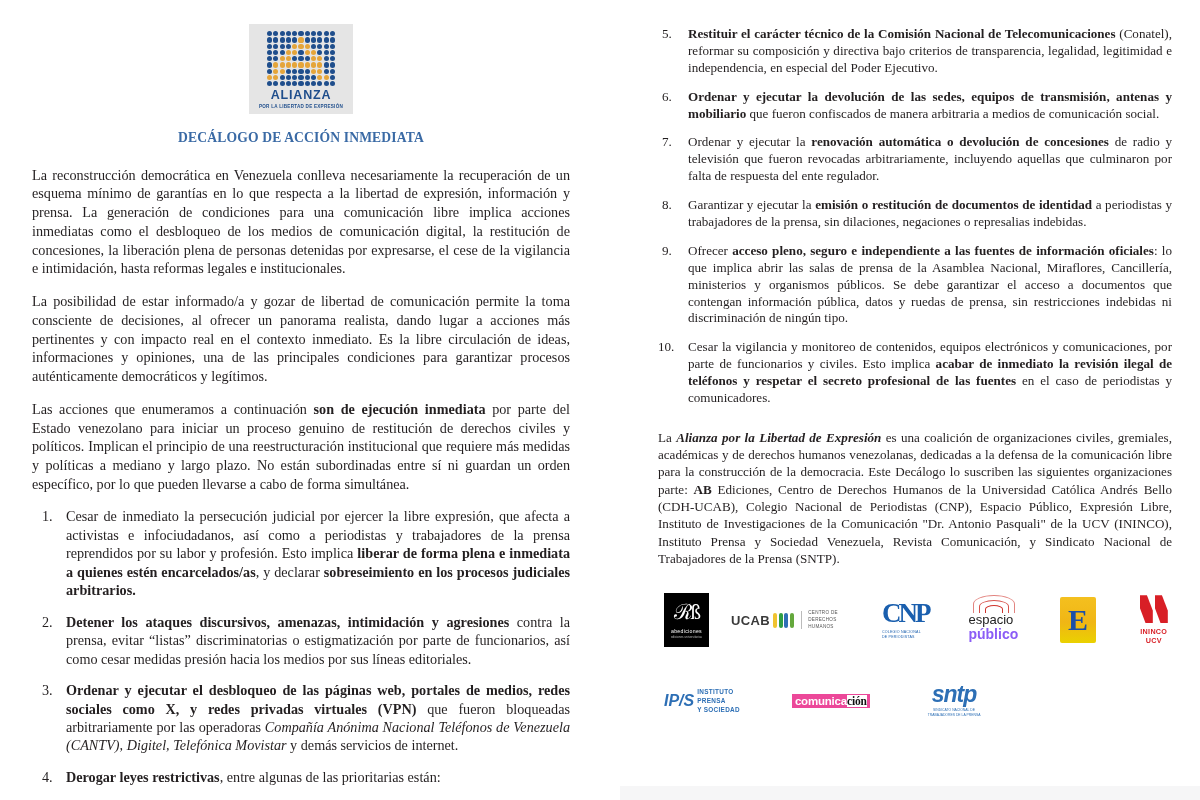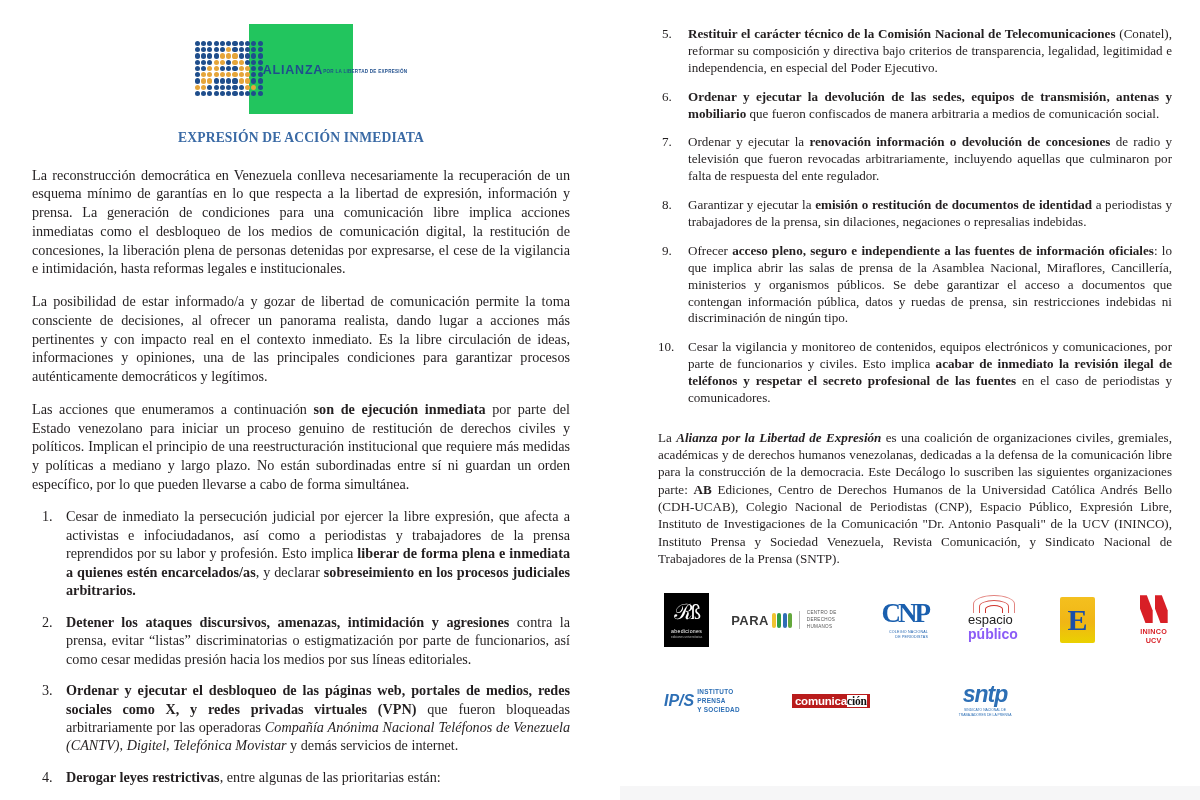--- a/index.html
+++ b/index.html
@@ -45,22 +45,23 @@
 
   
   .logo-wrap {
     display: flex;
     justify-content: center;
     margin-bottom: 14px;
   }
   .alianza-logo {
     width: 104px;
     height: 90px;
-    background: #22c55e;
+    background: #e5e5e5;
     display: flex;
+    flex-direction: column;
     align-items: center;
     justify-content: center;
     padding-top: 2px;
     box-sizing: border-box;
   }
   .dot-grid {
     display: grid;
     grid-template-columns: repeat(11, 5.2px);
     grid-auto-rows: 5.2px;
     gap: 1.1px;
@@ -209,21 +210,21 @@
   }
   .lg-ucab .divider {
     width:1px; height:18px; background:#bbb; margin:0 7px;
   }
   .lg-ucab .cdh {
     font-family: "Liberation Sans", sans-serif;
     font-size: 4.6px; color:#555; line-height:1.5; letter-spacing:0.3px;
   }
 
   
-  .lg-cnp { margin-left: 44px; text-align:right; }
+  .lg-cnp { margin-left: 44px; text-align:left; }
   .lg-cnp .glyph {
     font-family: "Liberation Serif", serif;
     font-weight: 700; font-size: 27px; color: #1a5fae; line-height: 1;
     letter-spacing: -3px;
   }
   .lg-cnp .cap {
     font-family: "Liberation Sans", sans-serif;
     font-size: 3.6px; color: #1a5fae; letter-spacing:0.2px; line-height:1.45; margin-top:3px;
   }
 
@@ -274,32 +275,32 @@
   .lg-ipys .mk {
     font-family:"Liberation Sans", sans-serif; font-weight:700; font-size:16px;
     color:#2d6fb5; font-style:italic; line-height:1;
   }
   .lg-ipys .tx {
     font-family:"Liberation Sans", sans-serif; font-weight:700; font-size:6.4px;
     color:#2d6fb5; line-height:1.45; margin-left:3px; letter-spacing:0.3px;
   }
 
   
-  .lg-com { margin-left: 52px; display:flex; align-items:center; background:#b91c1c; padding:1px 3px; }
+  .lg-com { margin-left: 52px; display:flex; align-items:center; background:#ec4899; padding:1px 3px; }
   .lg-com .w1 {
     font-family:"Liberation Sans", sans-serif; font-weight:700; font-size:11.5px;
     color:#fff; letter-spacing:-0.2px;
   }
   .lg-com .w2 {
     font-family:Liberation Serif, serif; font-weight:700; font-size:11.5px;
     color:#fff; background:#fff; color:#111; letter-spacing:-0.2px;
   }
 
   
-  .lg-sntp { margin-left: 89px; text-align:center; }
+  .lg-sntp { margin-left: 58px; text-align:center; }
   .lg-sntp .mk {
     font-family:"Liberation Sans", sans-serif; font-weight:700; font-style:italic;
     font-size:23px; color:#2d6fb5; line-height:1; letter-spacing:-1px;
   }
   .lg-sntp .cap {
     font-family:"Liberation Sans", sans-serif; font-size:3.4px; color:#2d6fb5;
     line-height:1.5; margin-top:2px;
   }
 </style>
 </head>
@@ -411,21 +412,21 @@
             <i></i>
             <i></i>
             <i></i>
           </div>
         <div class="logo-word">ALIANZA</div>
         <div class="logo-sub">POR LA LIBERTAD DE EXPRESIÓN</div>
       </div>
     </div>
 
     <h1 class="doc-title">
-      <span class="l1">EXPRESIÓN DE ACCIÓN INMEDIATA</span>
+      <span class="l1">DECÁLOGO DE ACCIÓN INMEDIATA</span>
     </h1>
 
     <p class="para">La reconstrucción democrática en Venezuela conlleva necesariamente la recuperación de un esquema mínimo de garantías en lo que respecta a la libertad de expresión, información y prensa. La generación de condiciones para una comunicación libre implica acciones inmediatas como el desbloqueo de los medios de comunicación digital, la restitución de concesiones, la liberación plena de personas detenidas por expresarse, el cese de la vigilancia e intimidación, hasta reformas legales e institucionales.</p>
     <p class="para">La posibilidad de estar informado/a y gozar de libertad de comunicación permite la toma consciente de decisiones, al ofrecer un panorama realista, dando lugar a acciones más pertinentes y con impacto real en el contexto inmediato. Es la libre circulación de ideas, informaciones y opiniones, una de las principales condiciones para garantizar procesos auténticamente democráticos y legítimos.</p>
     <p class="para"><span>Las acciones que enumeramos a continuación </span><b>son de ejecución inmediata</b><span> por parte del Estado venezolano para iniciar un proceso genuino de restitución de derechos civiles y políticos. Implican el principio de una reestructuración institucional que requiere más medidas y políticas a mediano y largo plazo. No están subordinadas entre sí ni guardan un orden específico, por lo que pueden llevarse a cabo de forma simultánea.</span></p>
 
     <ol class="acts">
       <li><span>Cesar de inmediato la persecución judicial por ejercer la libre expresión, que afecta a activistas e infociudadanos, así como a periodistas y trabajadores de la prensa reprendidos por su labor y profesión. Esto implica </span><b>liberar de forma plena e inmediata a quienes estén encarcelados/as</b><span>, y declarar </span><b>sobreseimiento en los procesos judiciales arbitrarios.</b></li>
 
       <li><b>Detener los ataques discursivos,  amenazas, intimidación y agresiones</b><span> contra la prensa, evitar “listas” discriminatorias o estigmatización por parte de funcionarios, así como cesar medidas presión hacia los medios por sus líneas editoriales.</span></li>
@@ -438,41 +439,41 @@
     </ol>
   </div>
 
   <div class="col-right">
 
     <ol class="acts" start="5" style="counter-reset: act 4;">
       <li><b>Restituir el carácter técnico de la Comisión Nacional de Telecomunicaciones</b><span> (Conatel), reformar su composición y directiva bajo criterios de transparencia, legalidad, legitimidad e independencia, en especial del Poder Ejecutivo.</span></li>
 
       <li><b>Ordenar y ejecutar la devolución de las sedes, equipos de transmisión, antenas y mobiliario</b><span> que fueron confiscados de manera arbitraria a medios de comunicación social.</span></li>
 
-      <li><span>Ordenar y ejecutar la </span><b>renovación información o devolución de concesiones</b><span> de radio y televisión que fueron revocadas arbitrariamente, incluyendo aquellas que culminaron por falta de respuesta del ente regulador.</span></li>
+      <li><span>Ordenar y ejecutar la </span><b>renovación automática o devolución de concesiones</b><span> de radio y televisión que fueron revocadas arbitrariamente, incluyendo aquellas que culminaron por falta de respuesta del ente regulador.</span></li>
 
       <li><span>Garantizar y ejecutar la </span><b>emisión o restitución de documentos de identidad</b><span> a periodistas y trabajadores de la prensa,  sin dilaciones, negaciones o represalias indebidas.</span></li>
 
       <li><span>Ofrecer </span><b>acceso pleno, seguro e independiente a las fuentes de información oficiales</b><span>: lo que implica abrir las salas de prensa de la Asamblea Nacional, Miraflores, Cancillería, ministerios y organismos públicos. Se debe garantizar el acceso a documentos que contengan información pública, datos y ruedas de prensa, sin restricciones indebidas ni discriminación de ningún tipo.</span></li>
 
       <li class="wide-num"><span>Cesar la vigilancia y monitoreo de contenidos, equipos electrónicos y comunicaciones, por parte de funcionarios y civiles. Esto implica </span><b>acabar de inmediato la revisión ilegal de teléfonos y respetar el secreto profesional de las fuentes</b><span> en el caso de periodistas y comunicadores.</span></li>
     </ol>
 
     <p class="closing"><span>La </span><i><b>Alianza por la Libertad de Expresión</b></i><span> es una coalición de organizaciones civiles, gremiales, académicas y de derechos humanos venezolanas, dedicadas a la defensa de la comunicación libre para la construcción de la democracia. Este Decálogo lo suscriben las siguientes organizaciones parte: </span><b>AB</b><span> Ediciones, Centro de Derechos Humanos de la Universidad Católica Andrés Bello (CDH-UCAB), Colegio Nacional de Periodistas (CNP), Espacio Público, Expresión Libre, Instituto de Investigaciones de la Comunicación "Dr. Antonio Pasquali" de la UCV (ININCO), Instituto Prensa y Sociedad Venezuela, Revista Comunicación, y Sindicato Nacional de Trabajadores de la Prensa (SNTP).</span></p>
 
     <div class="logo-row">
 
       <div class="logo-slot lg-ab">
         <div class="mark">ℛß</div>
         <div class="nm">abediciones</div>
         <div class="nm2">ediciones universitarias</div>
       </div>
 
       <div class="logo-slot lg-ucab">
-        <span class="ucab-txt">PARA</span>
+        <span class="ucab-txt">UCAB</span>
         <span class="bars" id="ucabbars">
             <span style="background: rgb(240, 195, 48);"></span>
             <span style="background: rgb(47, 158, 68);"></span>
             <span style="background: rgb(47, 111, 181);"></span>
             <span style="background: rgb(100, 168, 60);"></span>
           </span>
         <span class="divider"></span>
         <span class="cdh">
           <span>CENTRO DE</span><br>
           <span>DERECHOS HUMANOS</span>

